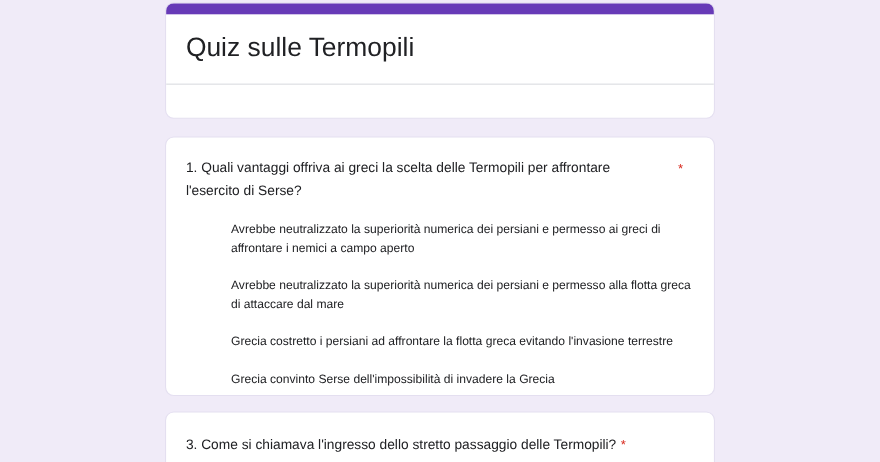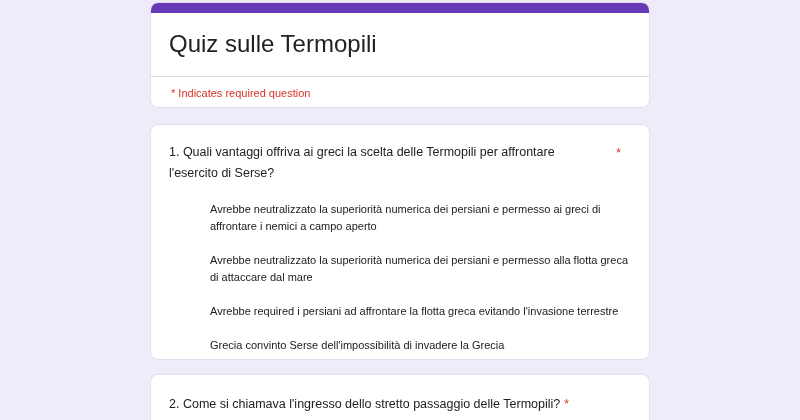--- a/index.html
+++ b/index.html
@@ -99,36 +99,35 @@
 <body>
 
 <div class="page">
   <div class="form-column">
 
     <div class="card header-card">
       <div class="theme-bar"></div>
       <div class="title-section">
         <div class="form-title">Quiz sulle Termopili</div>
       </div>
-      <div class="required-note">* Indicates required question</div>
     </div>
 
     <div class="card question-card-1">
       <div class="question-row">
         <div class="question-label">1. Quali vantaggi offriva ai greci la scelta delle Termopili per affrontare l'esercito di Serse?</div>
         <div class="required-asterisk">*</div>
       </div>
       <div class="options">
         <div class="option-item">Avrebbe neutralizzato la superiorità numerica dei persiani e permesso ai greci di affrontare i nemici a campo aperto</div>
         <div class="option-item">Avrebbe neutralizzato la superiorità numerica dei persiani e permesso alla flotta greca di attaccare dal mare</div>
-        <div class="option-item">Avrebbe required i persiani ad affrontare la flotta greca evitando l'invasione terrestre</div>
+        <div class="option-item">Grecia costretto i persiani ad affrontare la flotta greca evitando l'invasione terrestre</div>
         <div class="option-item">Grecia convinto Serse dell'impossibilità di invadere la Grecia</div>
       </div>
     </div>
 
     <div class="card question-card-2">
       <div class="question-label">
-        <span>2. Come si chiamava l'ingresso dello stretto passaggio delle Termopili?</span><span class="inline-asterisk">*</span>
+        <span>3. Come si chiamava l'ingresso dello stretto passaggio delle Termopili?</span><span class="inline-asterisk">*</span>
       </div>
     </div>
 
   </div>
 </div>
 
 </body></html>

